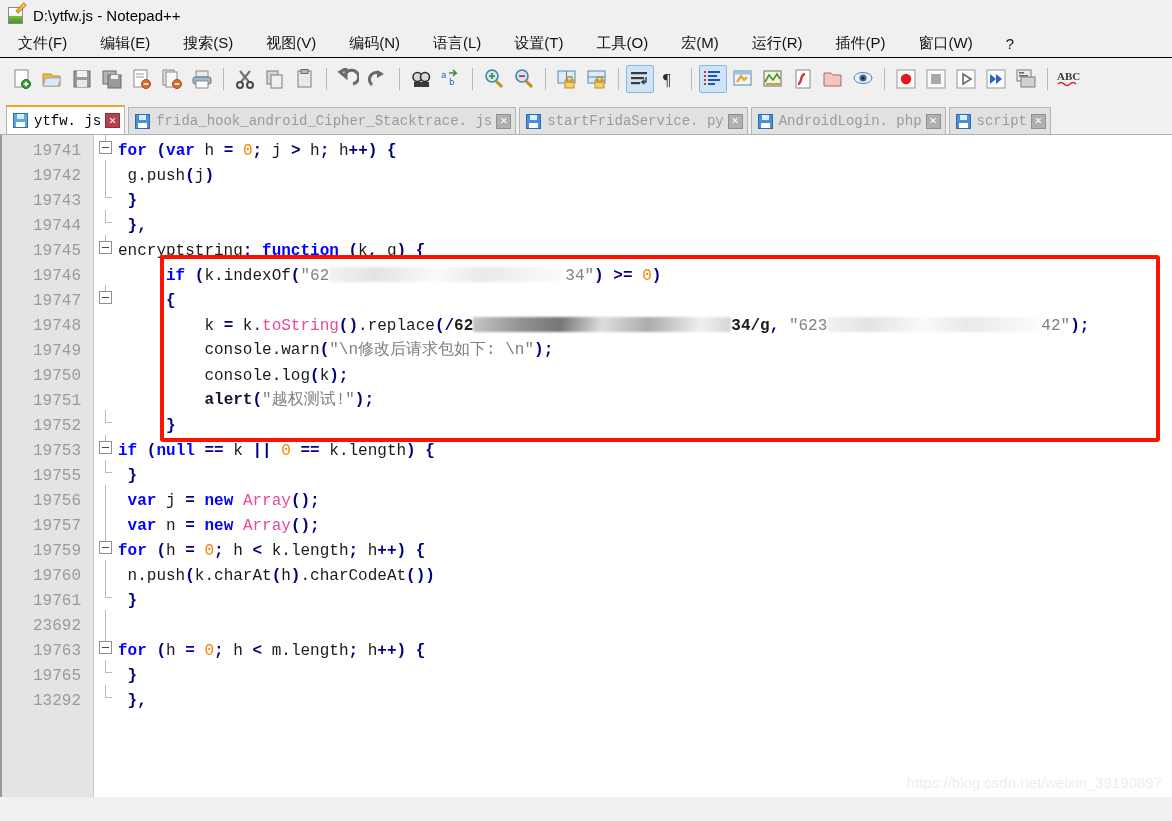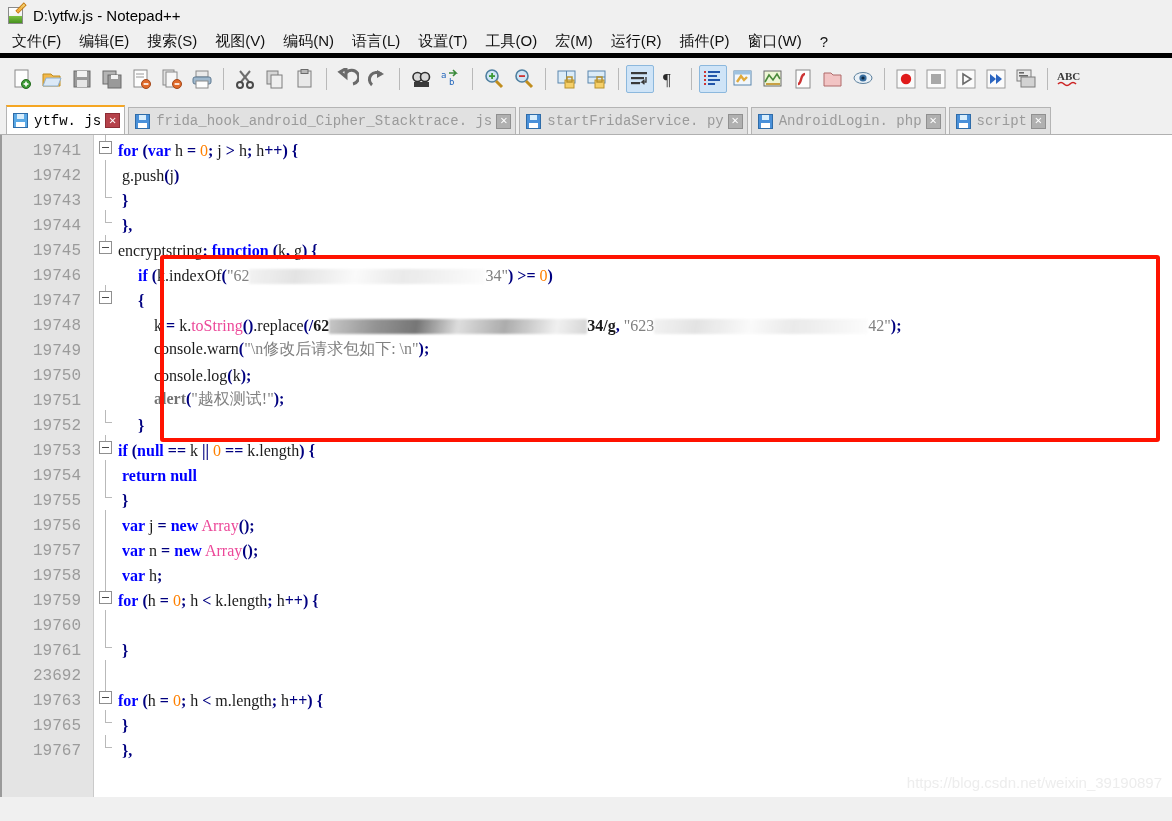--- a/index.html
+++ b/index.html
@@ -56,24 +56,25 @@
     color: #000;
     font-family: "Liberation Sans", sans-serif;
     white-space: nowrap;
   }
 
   
   .menubar {
     height: 28px;
     display: flex;
     align-items: center;
-    padding-left: 3px;
+    padding-left: 9px;
     background: #f0f0f0;
     flex: none;
-    border-bottom: 5px solid #000000;
+    border-bottom: 1px solid #000000;
+    gap: 15px;
   }
   .menu-item {
     font-size: 15px;
     color: #111;
     padding: 2px 9px 2px 9px;
     white-space: nowrap;
     cursor: default;
     font-family: "Liberation Sans", sans-serif;
   }
 
@@ -257,28 +258,28 @@
     width: 7px; height: 1px;
     background: #4a4a4a;
   }
   .fold .tick {
     position: absolute;
     left: 11px; top: 12px;
     width: 7px; height: 1px;
     background: #b9b9b9;
   }
   .codetext {
-    font-family: Liberation Serif, serif;
+    font-family: Liberation Mono, monospace;
     font-size: 16px;
     color: #1a1a1a;
     white-space: pre;
     letter-spacing: 0px;
   }
   .kw       { color: #0000ff; font-weight: bold; }
-  .kw2      { color: #737373; font-weight: bold; }
+  .kw2      { color: #0f172a; font-weight: bold; }
   .num      { color: #ff8000; }
   .str      { color: #808080; }
   .fn       { color: #ec4899; }
   .op       { color: #000080; font-weight: bold; }
   .bold     { font-weight: bold; }
 
   
   .redact {
     display: inline-block;
     vertical-align: middle;
@@ -721,101 +722,88 @@
         </div>
         <div class="line">
           <div class="lineno">19753</div>
           <div class="fold">
             <span class="vhalf-top"></span>
             <span class="box"></span>
           </div>
           <div class="codetext"><span class="kw">if</span> <span class="op">(</span><span class="kw">null</span> <span class="op">==</span> k <span class="op">||</span> <span class="num">0</span> <span class="op">==</span> k.length<span class="op">)</span> <span class="op">{</span></div>
         </div>
         <div class="line">
-          <div class="lineno">19754</div>
+          <div class="lineno">19755</div>
+          <div class="fold">
+            <span class="vhalf-top"></span>
+            <span class="tick"></span>
+          </div>
+          <div class="codetext"> <span class="op">}</span></div>
+        </div>
+        <div class="line">
+          <div class="lineno">19756</div>
           <div class="fold">
             <span class="vline"></span>
           </div>
-          <div class="codetext"> <span class="kw">return</span> <span class="kw">null</span></div>
-        </div>
-        <div class="line">
-          <div class="lineno">19755</div>
+          <div class="codetext"> <span class="kw">var</span> j <span class="op">=</span> <span class="kw">new</span> <span class="fn">Array</span><span class="op">();</span></div>
+        </div>
+        <div class="line">
+          <div class="lineno">19757</div>
+          <div class="fold">
+            <span class="vline"></span>
+          </div>
+          <div class="codetext"> <span class="kw">var</span> n <span class="op">=</span> <span class="kw">new</span> <span class="fn">Array</span><span class="op">();</span></div>
+        </div>
+        <div class="line">
+          <div class="lineno">19759</div>
+          <div class="fold">
+            <span class="vhalf-top"></span>
+            <span class="box"></span>
+          </div>
+          <div class="codetext"><span class="kw">for</span> <span class="op">(</span>h <span class="op">=</span> <span class="num">0</span><span class="op">;</span> h <span class="op">&lt;</span> k.length<span class="op">;</span> h<span class="op">++)</span> <span class="op">{</span></div>
+        </div>
+        <div class="line">
+          <div class="lineno">19760</div>
+          <div class="fold">
+            <span class="vline"></span>
+          </div>
+          <div class="codetext"> n.push<span class="op">(</span>k.charAt<span class="op">(</span>h<span class="op">)</span>.charCodeAt<span class="op">())</span></div>
+        </div>
+        <div class="line">
+          <div class="lineno">19761</div>
           <div class="fold">
             <span class="vhalf-top"></span>
             <span class="tick"></span>
           </div>
           <div class="codetext"> <span class="op">}</span></div>
         </div>
         <div class="line">
-          <div class="lineno">19756</div>
+          <div class="lineno">23692</div>
           <div class="fold">
             <span class="vline"></span>
           </div>
-          <div class="codetext"> <span class="kw">var</span> j <span class="op">=</span> <span class="kw">new</span> <span class="fn">Array</span><span class="op">();</span></div>
-        </div>
-        <div class="line">
-          <div class="lineno">19757</div>
-          <div class="fold">
-            <span class="vline"></span>
-          </div>
-          <div class="codetext"> <span class="kw">var</span> n <span class="op">=</span> <span class="kw">new</span> <span class="fn">Array</span><span class="op">();</span></div>
-        </div>
-        <div class="line">
-          <div class="lineno">19758</div>
-          <div class="fold">
-            <span class="vline"></span>
-          </div>
-          <div class="codetext"> <span class="kw">var</span> h<span class="op">;</span></div>
-        </div>
-        <div class="line">
-          <div class="lineno">19759</div>
+        </div>
+        <div class="line">
+          <div class="lineno">19763</div>
           <div class="fold">
             <span class="vhalf-top"></span>
             <span class="box"></span>
           </div>
-          <div class="codetext"><span class="kw">for</span> <span class="op">(</span>h <span class="op">=</span> <span class="num">0</span><span class="op">;</span> h <span class="op">&lt;</span> k.length<span class="op">;</span> h<span class="op">++)</span> <span class="op">{</span></div>
-        </div>
-        <div class="line">
-          <div class="lineno">19760</div>
-          <div class="fold">
-            <span class="vline"></span>
-          </div>
-        </div>
-        <div class="line">
-          <div class="lineno">19761</div>
+          <div class="codetext"><span class="kw">for</span> <span class="op">(</span>h <span class="op">=</span> <span class="num">0</span><span class="op">;</span> h <span class="op">&lt;</span> m.length<span class="op">;</span> h<span class="op">++)</span> <span class="op">{</span></div>
+        </div>
+        <div class="line">
+          <div class="lineno">19765</div>
           <div class="fold">
             <span class="vhalf-top"></span>
             <span class="tick"></span>
           </div>
           <div class="codetext"> <span class="op">}</span></div>
         </div>
         <div class="line">
-          <div class="lineno">23692</div>
-          <div class="fold">
-            <span class="vline"></span>
-          </div>
-        </div>
-        <div class="line">
-          <div class="lineno">19763</div>
-          <div class="fold">
-            <span class="vhalf-top"></span>
-            <span class="box"></span>
-          </div>
-          <div class="codetext"><span class="kw">for</span> <span class="op">(</span>h <span class="op">=</span> <span class="num">0</span><span class="op">;</span> h <span class="op">&lt;</span> m.length<span class="op">;</span> h<span class="op">++)</span> <span class="op">{</span></div>
-        </div>
-        <div class="line">
-          <div class="lineno">19765</div>
-          <div class="fold">
-            <span class="vhalf-top"></span>
-            <span class="tick"></span>
-          </div>
-          <div class="codetext"> <span class="op">}</span></div>
-        </div>
-        <div class="line">
-          <div class="lineno">19767</div>
+          <div class="lineno">13292</div>
           <div class="fold">
             <span class="vhalf-top"></span>
             <span class="tick"></span>
           </div>
           <div class="codetext"> <span class="op">}</span><span class="op">,</span></div>
         </div>
       </div>
 
     <div class="redbox" style="left:160px; top:120px; width:1000px; height:187px;"></div>
 

